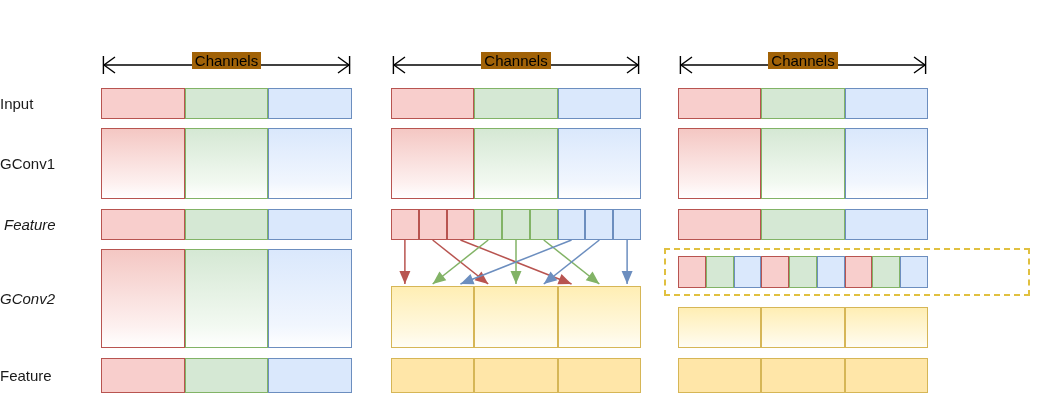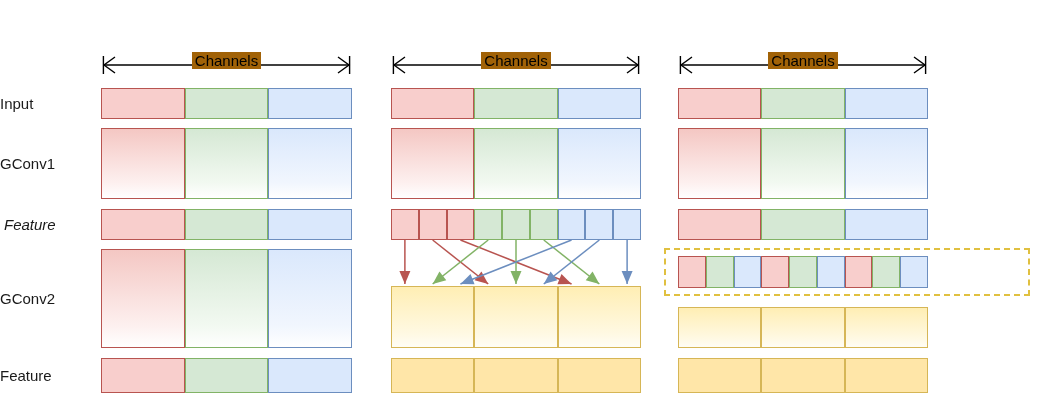--- a/index.html
+++ b/index.html
@@ -111,21 +111,21 @@
   }
 </style>
 </head>
 <body>
 
 <div id="stage">
 
   <div class="row-label" style="left:0px; top:96px; width:88px;">Input</div>
   <div class="row-label" style="left:0px; top:156px; width:88px;">GConv1</div>
   <div class="row-label" style="left:4px; top:217px; width:88px;font-style:italic;">Feature</div>
-  <div class="row-label" style="left:0px; top:291px; width:88px;">GConv2</div>
+  <div class="row-label" style="left:0px; top:291px; width:88px;font-style:italic;">GConv2</div>
   <div class="row-label" style="left:0px; top:368px; width:88px;">Feature</div>
 
   <div class="channels-axis" style="left:101px; top:54px; width:251px;">
     <svg width="251" height="22" viewBox="0 0 251 22">
       <line x1="2" y1="11" x2="249" y2="11" stroke="#000" stroke-width="1.4"></line>
       <polyline points="14,3 3,11 14,19" fill="none" stroke="#000" stroke-width="1.4"></polyline>
       <polyline points="237,3 248,11 237,19" fill="none" stroke="#000" stroke-width="1.4"></polyline>
       <line x1="2.4" y1="2" x2="2.4" y2="20" stroke="#000" stroke-width="1.4"></line>
       <line x1="248.6" y1="2" x2="248.6" y2="20" stroke="#000" stroke-width="1.4"></line>
     </svg>

